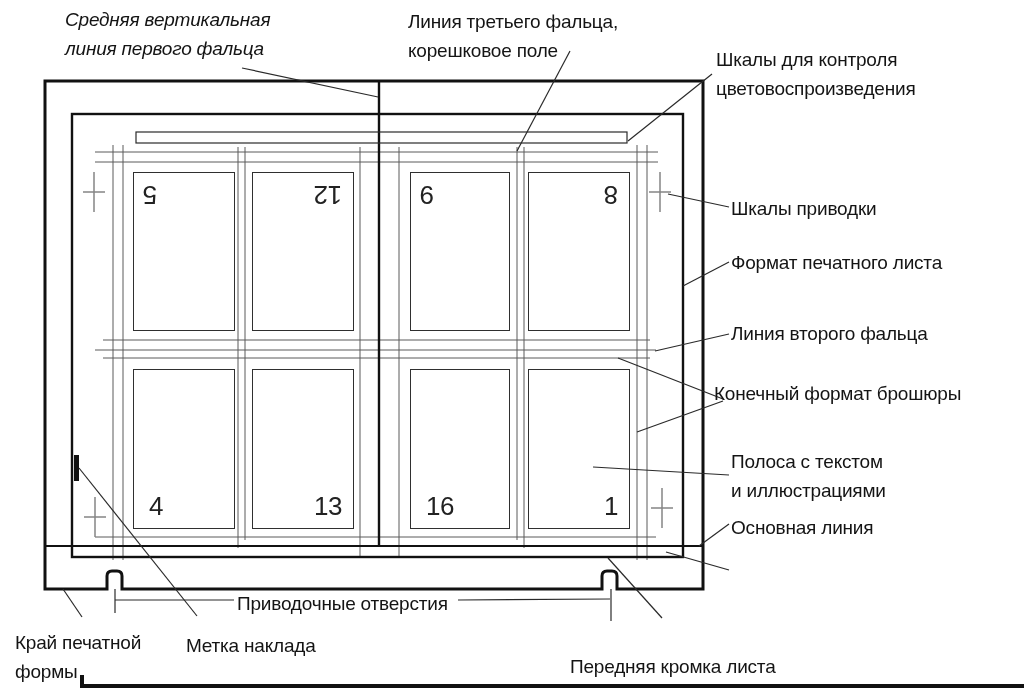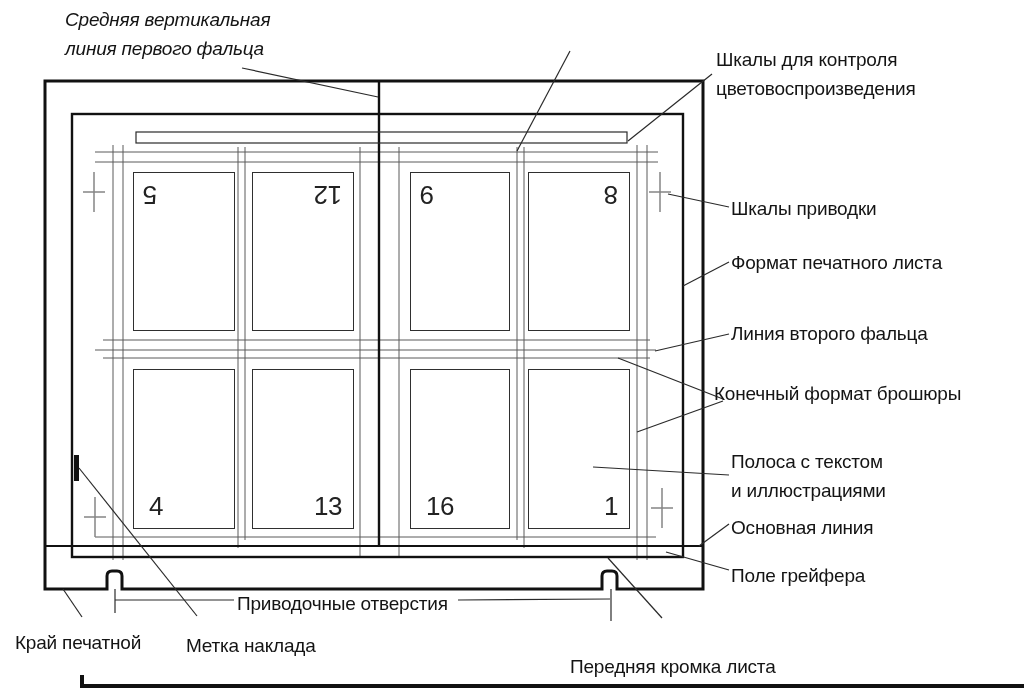--- a/index.html
+++ b/index.html
@@ -132,20 +132,24 @@
     <span class="pnum pos-bl">16</span>
   </div>
   <div class="pagebox" style="left:528px;top:369px;width:100px;height:158px;">
     <span class="pnum pos-br">1</span>
   </div>
 
   <div class="lbl" style="left:65px;top:5px;font-style:italic;">
     <span>Средняя вертикальная</span>
     <span>линия первого фальца</span>
   </div>
+  <div class="lbl" style="left:408px;top:7px;">
+    <span>Линия третьего фальца,</span>
+    <span>корешковое поле</span>
+  </div>
   <div class="lbl" style="left:716px;top:45px;">
     <span>Шкалы для контроля</span>
     <span>цветовоспроизведения</span>
   </div>
   <div class="lbl" style="left:731px;top:194px;">
     <span>Шкалы приводки</span>
   </div>
   <div class="lbl" style="left:731px;top:319px;">
     <span>Линия второго фальца</span>
   </div>
@@ -155,28 +159,26 @@
   <div class="lbl" style="left:714px;top:379px;">
     <span>Конечный формат брошюры</span>
   </div>
   <div class="lbl" style="left:731px;top:447px;">
     <span>Полоса с текстом</span>
     <span>и иллюстрациями</span>
   </div>
   <div class="lbl" style="left:731px;top:513px;">
     <span>Основная линия</span>
   </div>
-  <div class="lbl" style="left:731px;top:561px;">
-    <span>Поле грейфера</span>
-  </div>
   <div class="lbl" style="left:237px;top:589px;">
     <span>Приводочные отверстия</span>
   </div>
   <div class="lbl" style="left:15px;top:628px;">
     <span>Край печатной</span>
+    <span>формы</span>
   </div>
   <div class="lbl" style="left:186px;top:631px;">
     <span>Метка наклада</span>
   </div>
   <div class="lbl" style="left:570px;top:631px;margin-top:21px;">
     <span>Передняя кромка листа</span>
   </div>
 
 </div>
 

